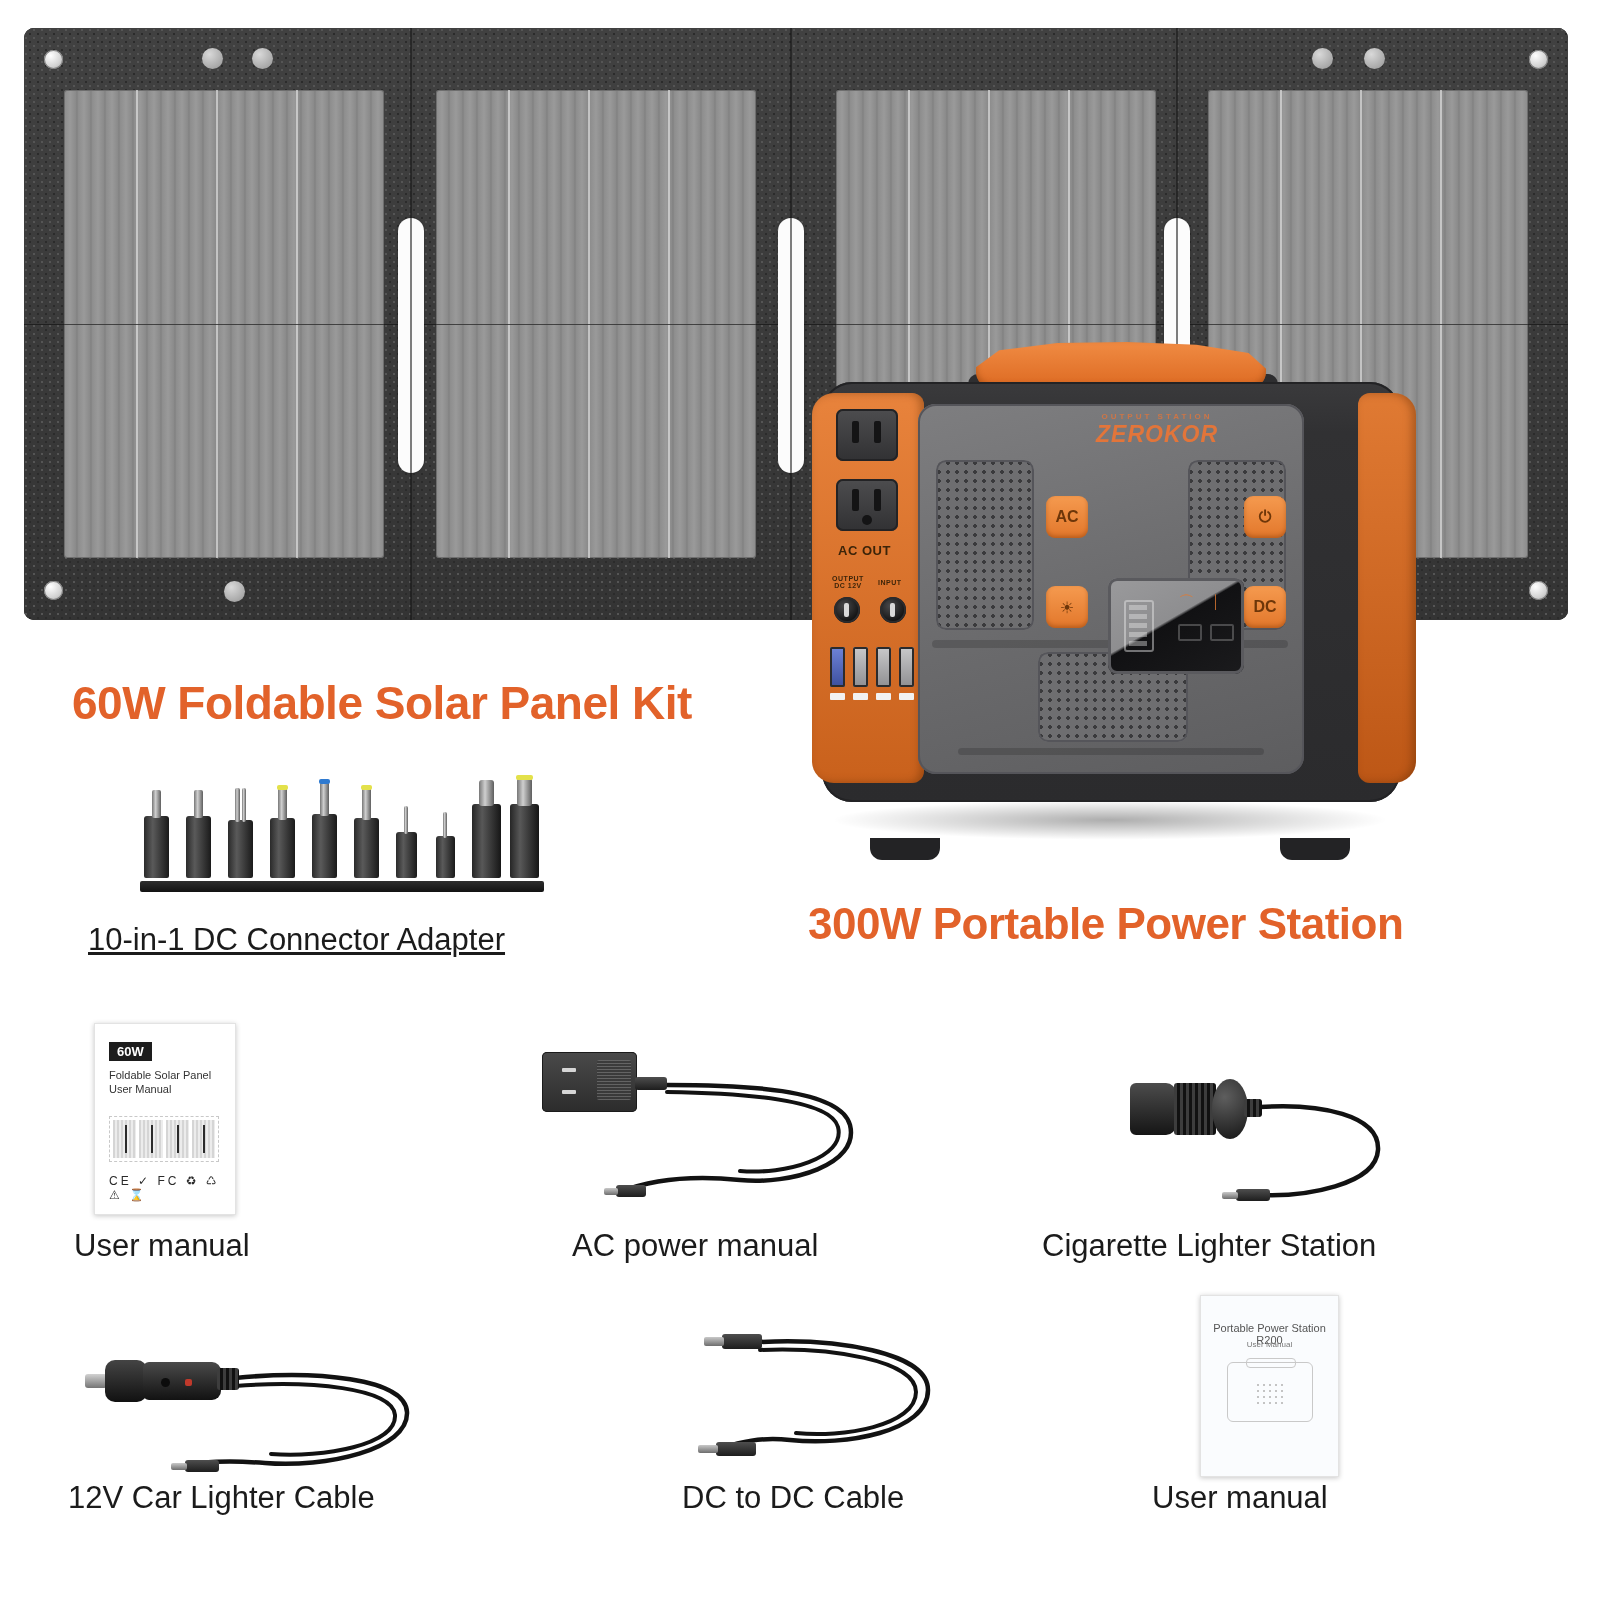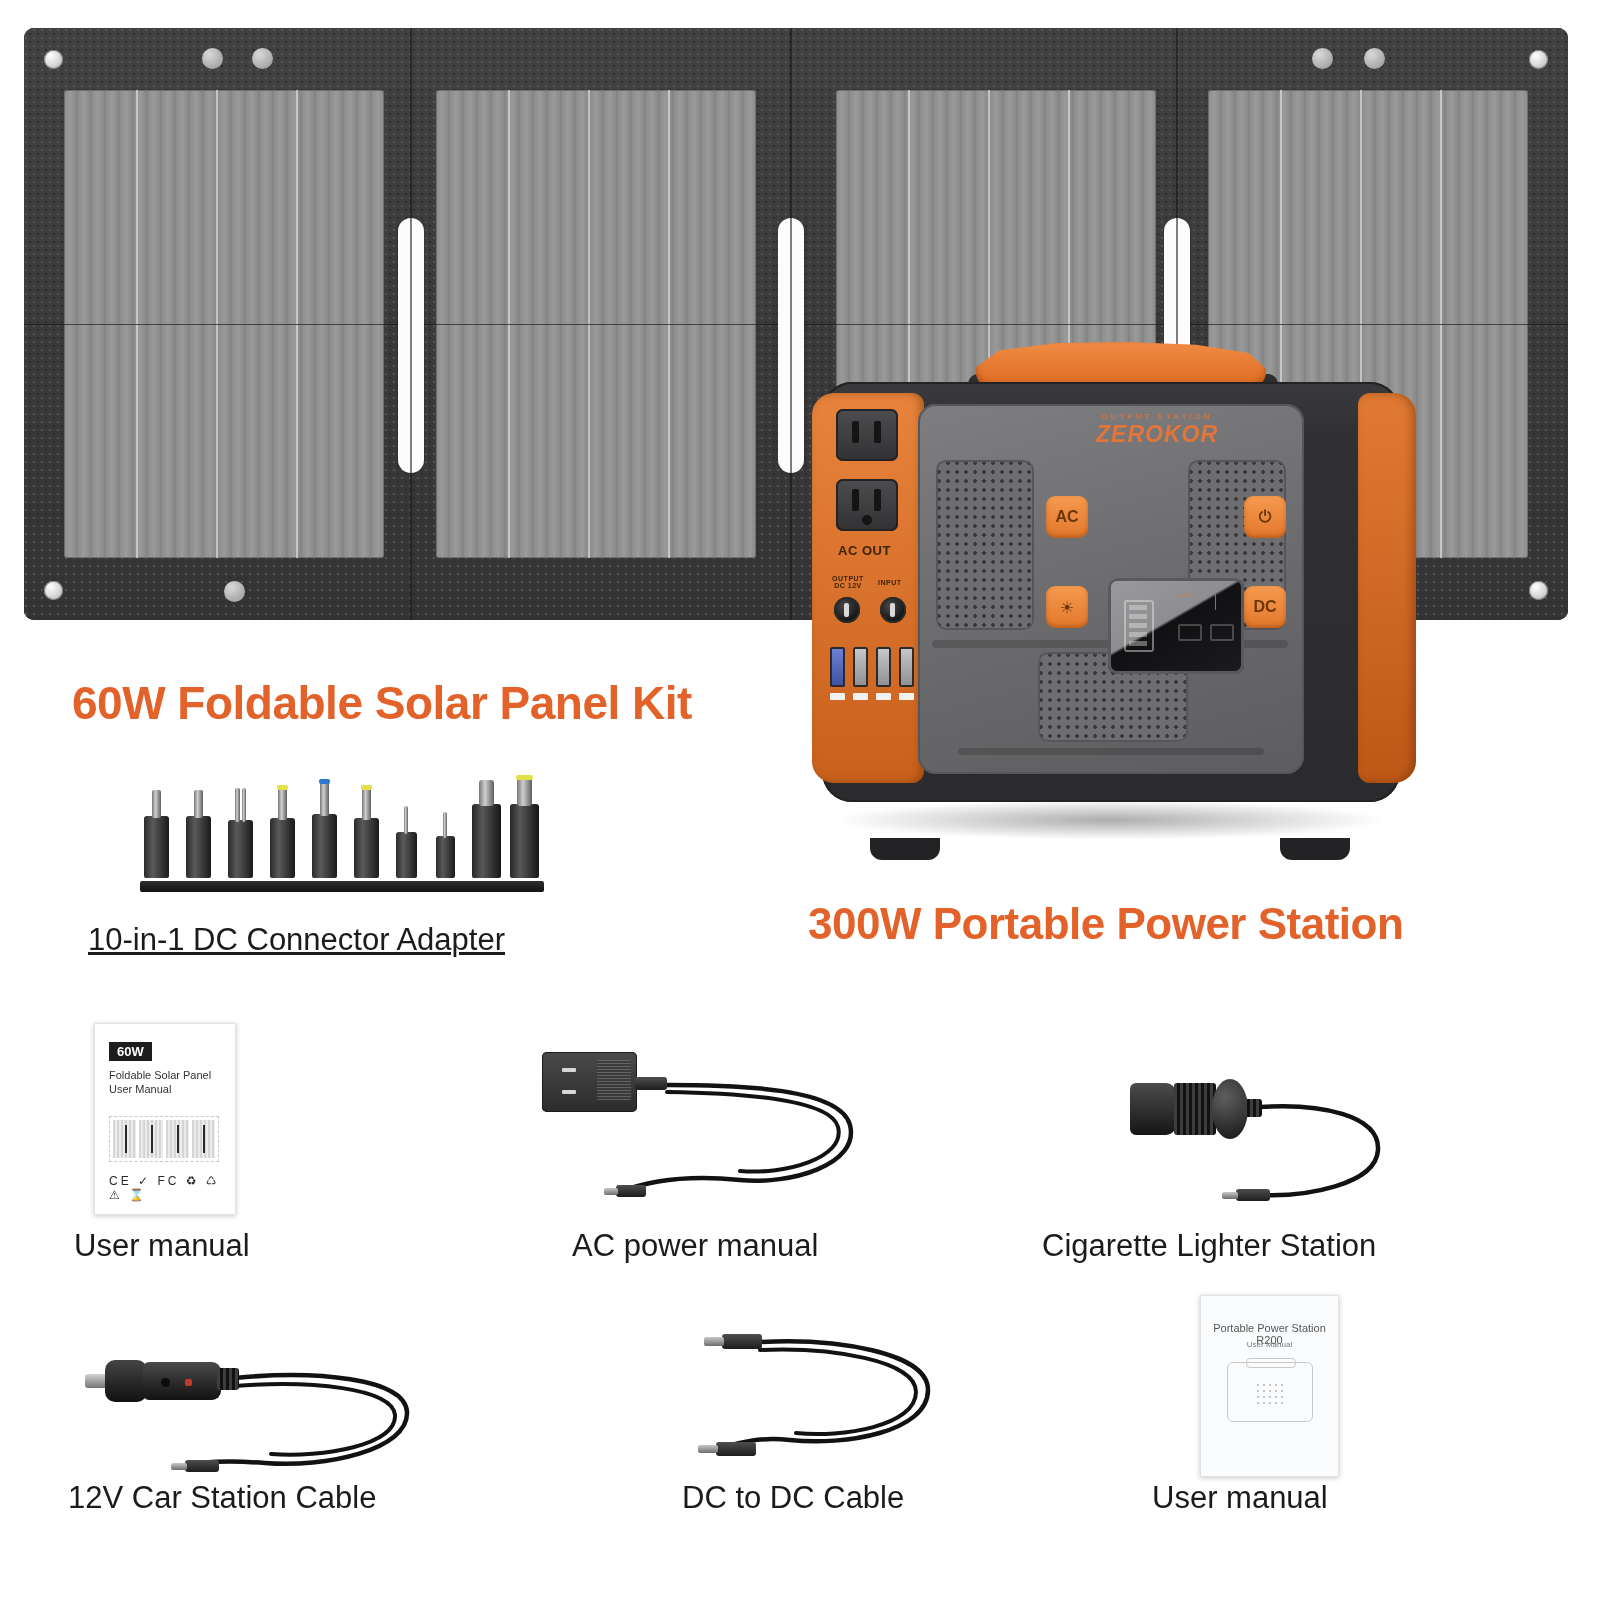--- a/index.html
+++ b/index.html
@@ -384,21 +384,21 @@
   <div class="carplug-body" style="left:30px;top:60px;width:42px;height:42px;
        border-radius:10px;background:linear-gradient(180deg,#444,#111);"></div>
   <div class="carplug-body" style="left:68px;top:62px;width:78px;height:38px;">
     <div class="carplug-dot" style="left:18px;top:16px;"></div>
     <div class="carplug-led" style="left:42px;top:17px;"></div>
   </div>
   <div class="cig-rings" style="left:142px;top:68px;width:22px;height:22px;"></div>
   <div class="barrel" style="left:110px;top:160px;width:34px;height:12px;"></div>
   <div class="barrel-pin" style="left:96px;top:163px;width:16px;height:7px;"></div>
 </div>
-<div class="acc-caption" style="left:68px;top:1480px;">12V Car Station Cable</div>
+<div class="acc-caption" style="left:68px;top:1480px;">12V Car Lighter Cable</div>
 
 <div class="abs" style="left:660px;top:1290px;width:300px;height:170px;">
   <svg class="cable-svg" width="300" height="170" viewBox="0 0 300 170">
     <path d="M100 52 C 175 48, 268 62, 268 100 C 268 142, 185 156, 130 150
              C 100 147, 80 152, 62 158" fill="none" stroke="#121212" stroke-width="4.5" stroke-linecap="round"></path>
     <path d="M100 60 C 170 57, 256 70, 256 102 C 256 136, 182 148, 136 143" fill="none" stroke="#121212" stroke-width="4" stroke-linecap="round"></path>
   </svg>
   <div class="barrel" style="left:62px;top:44px;width:40px;height:15px;"></div>
   <div class="barrel-pin" style="left:44px;top:47px;width:20px;height:9px;"></div>
   <div class="barrel" style="left:56px;top:152px;width:40px;height:14px;"></div>

